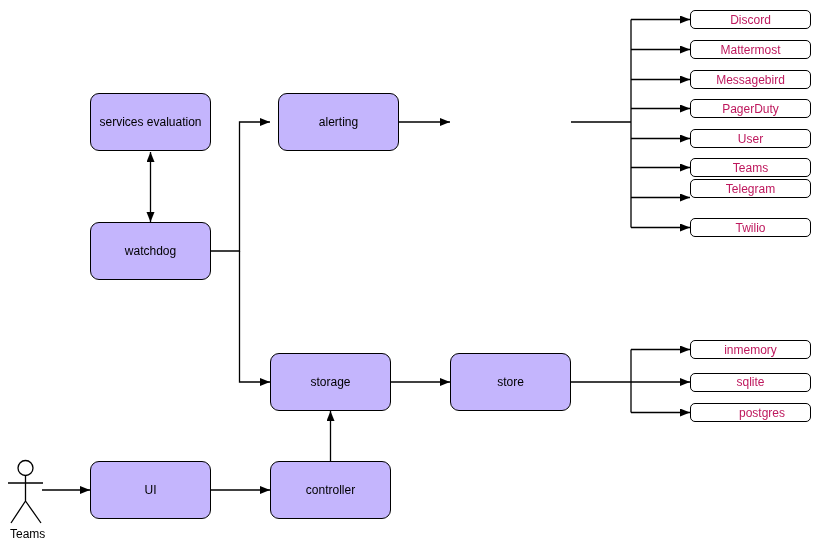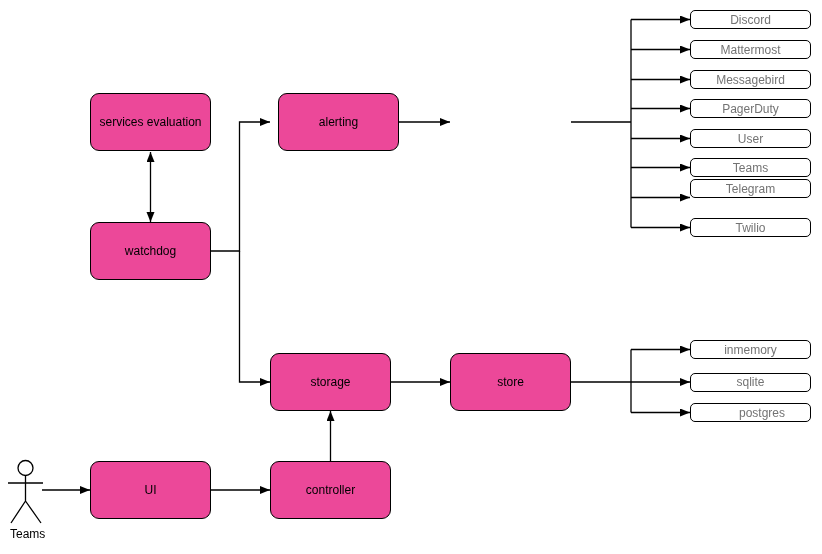--- a/index.html
+++ b/index.html
@@ -14,21 +14,21 @@
   svg.wires {
     position: absolute;
     left: 0; top: 0;
     width: 822px; height: 554px;
   }
   .node {
     position: absolute;
     box-sizing: border-box;
     width: 121px;
     height: 58px;
-    background: #ec4899;
+    background: #c4b5fd;
     border: 1.3px solid #000000;
     border-radius: 9px;
     display: flex;
     align-items: center;
     justify-content: center;
     font-size: 12px;
     line-height: 1;
     color: #000000;
     text-align: center;
   }
@@ -39,21 +39,21 @@
     width: 121px;
     height: 19px;
     background: #ffffff;
     border: 1.3px solid #000000;
     border-radius: 5px;
     display: flex;
     align-items: center;
     justify-content: center;
     font-size: 12px;
     line-height: 1;
-    color: #737373;
+    color: #be185d;
     text-align: center;
   }
   .actor-label {
     position: absolute;
     left: 10px;
     top: 527px;
     font-size: 12px;
     color: #000000;
   }
 </style>

